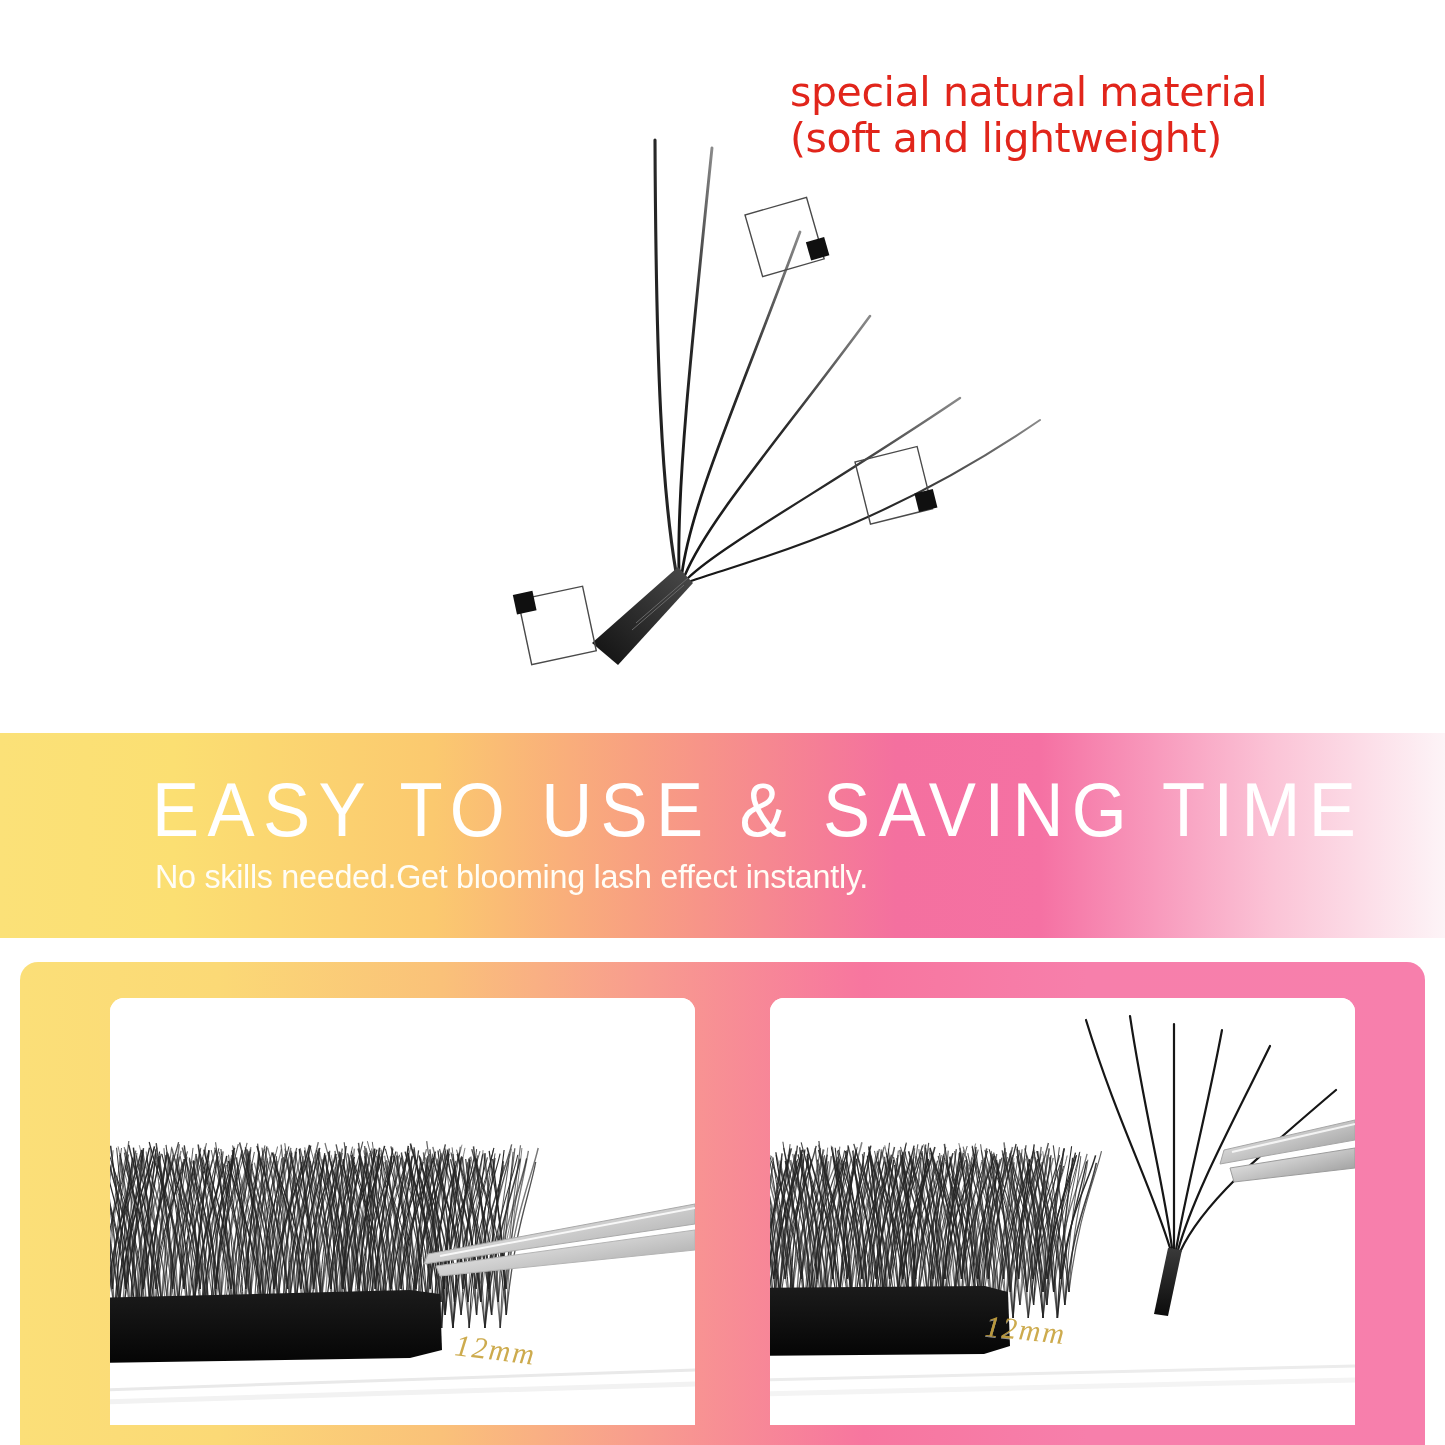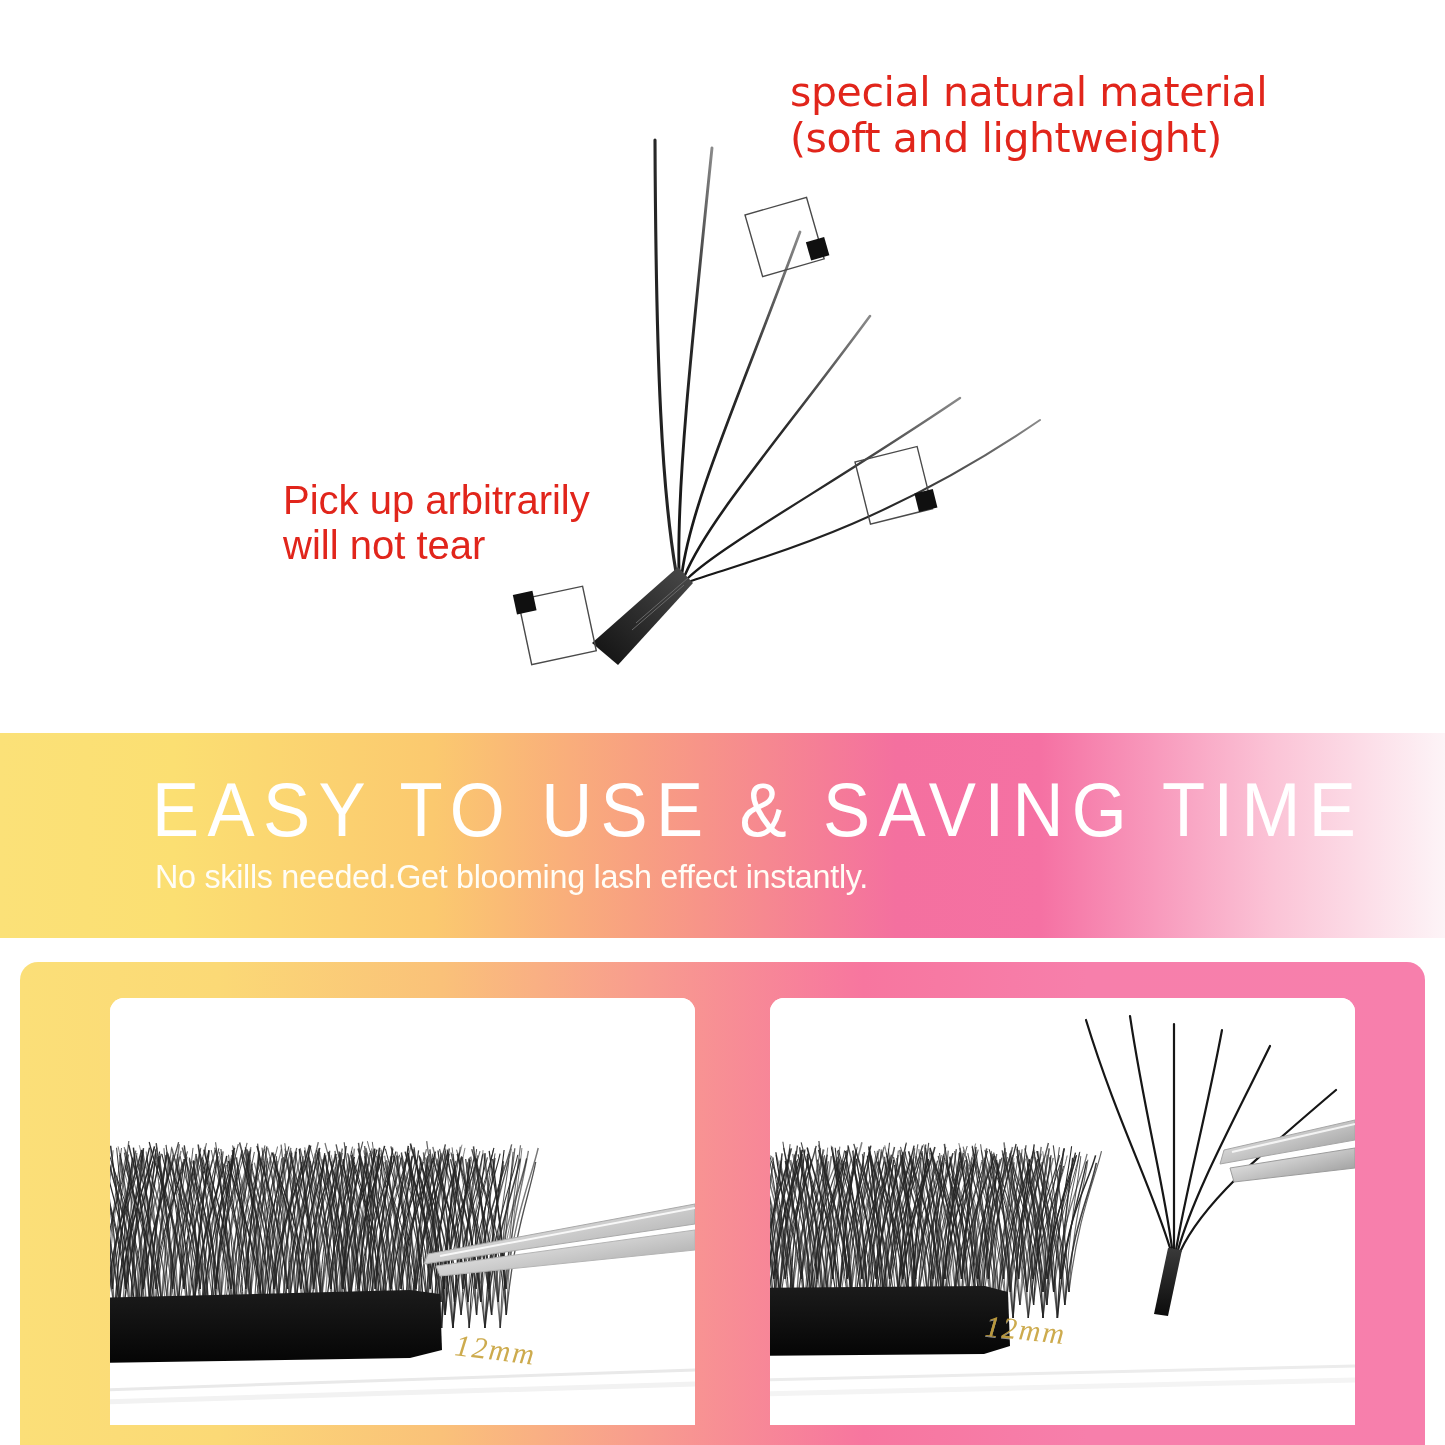--- a/index.html
+++ b/index.html
@@ -43,22 +43,20 @@
 </head>
 <body>
 
 <div id="page">
 
   <section id="section-diagram">
 
     <div class="callout" id="callout-material">special natural material
 (soft and lightweight)</div>
 
-    <div class="callout" id="callout-pickup">Pick up arbitrarily
-will not tear</div>
 
 
     <svg id="lash-fan-svg" width="700" height="580" viewBox="0 0 700 580">
       <defs>
         <linearGradient id="fiberFade" x1="0" y1="1" x2="1" y2="0">
           <stop offset="0%" stop-color="#151515"></stop>
           <stop offset="55%" stop-color="#2a2a2a"></stop>
           <stop offset="100%" stop-color="#8a8a8a"></stop>
         </linearGradient>
         <linearGradient id="baseGrad" x1="0" y1="1" x2="1" y2="0">

